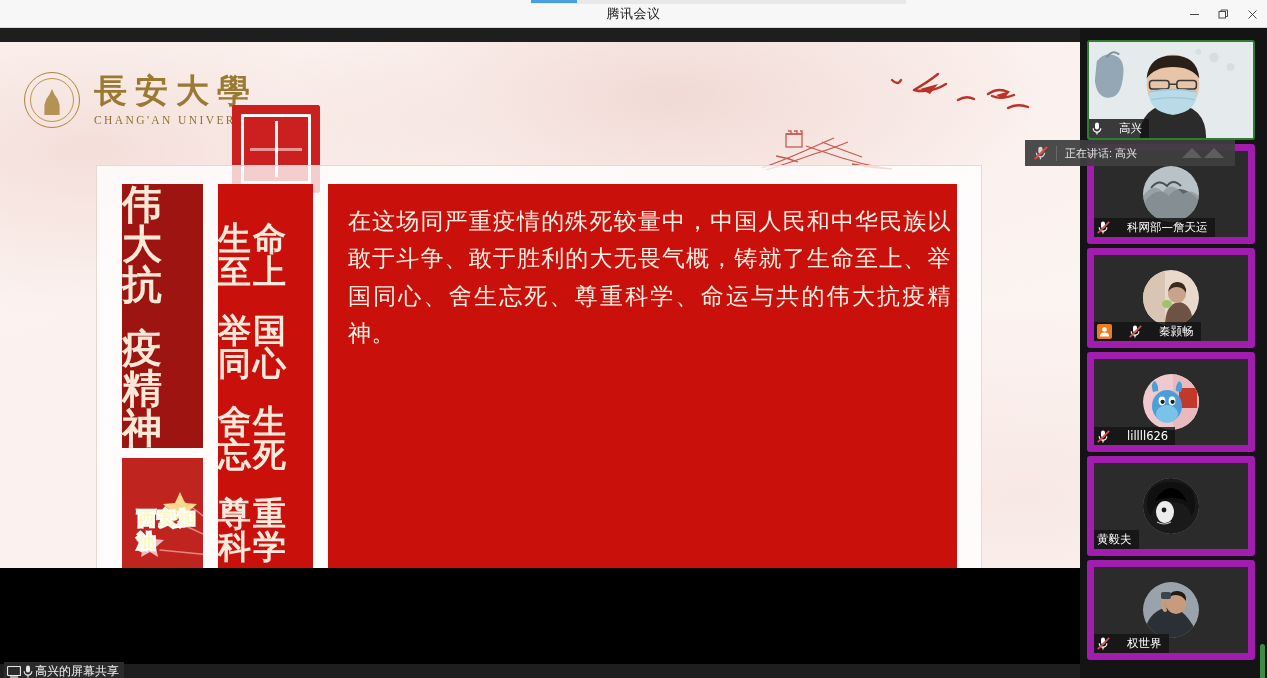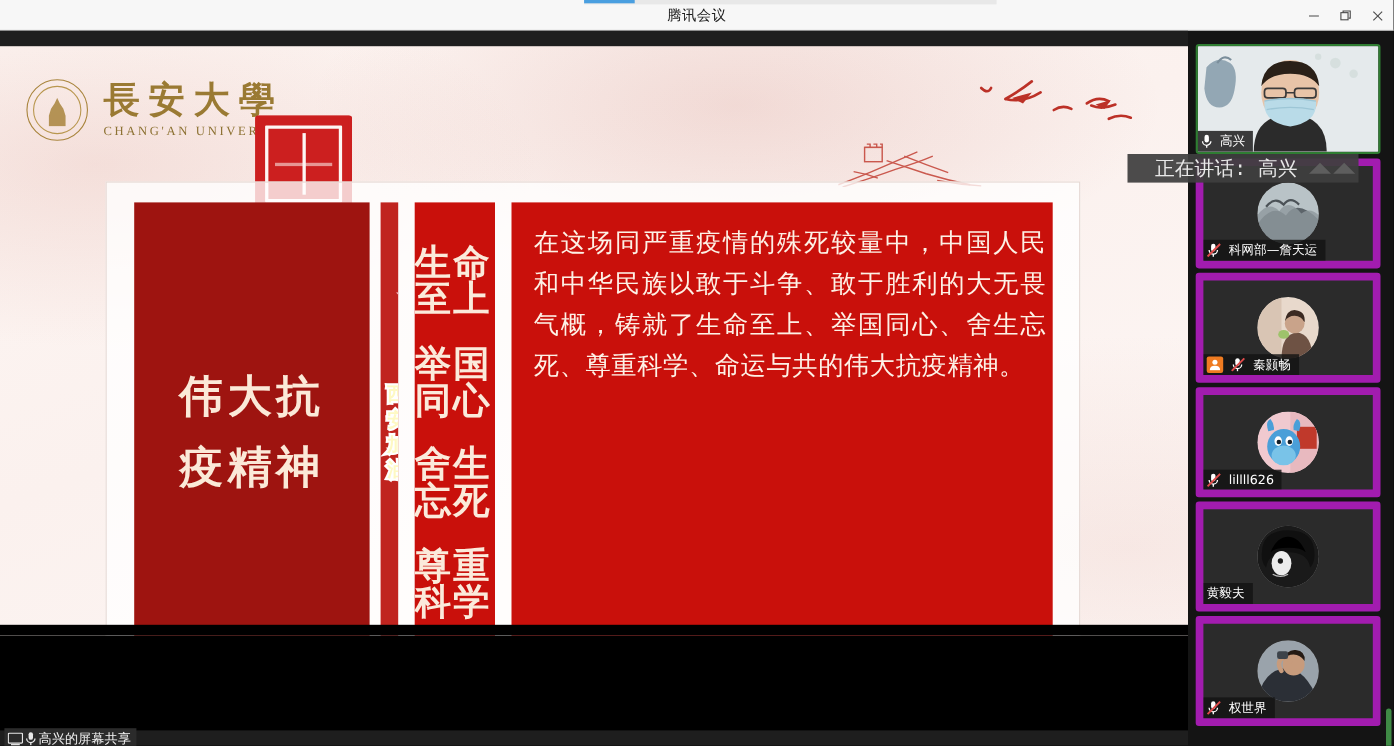--- a/index.html
+++ b/index.html
@@ -116,21 +116,21 @@
   .card {
     position:absolute; left:96px; top:123px; width:886px; height:454px;
     background:rgba(255,255,255,.78);
     border:1px solid #e6d9d4;
   }
   .panels {
     position:absolute; left:25px; top:18px; right:24px; bottom:17px;
     display:flex; gap:15px;
   }
 
-  .col-left { width:240px; display:flex; flex-direction:row; gap:10px; }
+  .col-left { width:240px; display:flex; flex-direction:column; gap:10px; }
   .p-title {
     flex:0 0 214px; background:#9e1410;
     display:flex; flex-direction:column; align-items:center; justify-content:center;
     gap:24px;
   }
   .p-title .ln {
     font-family:"DejaVu Sans","Liberation Sans",sans-serif;
     font-weight:bold; font-size:40px; color:#fbe9d8;
     letter-spacing:4px; line-height:1;
   }
@@ -197,21 +197,21 @@
     position:absolute; inset:0;
     background:linear-gradient(180deg,#e9eef0 0%,#dfe6e8 40%,#cfd8da 100%);
   }
   .avatar {
     position:absolute; left:50%; top:50%; width:56px; height:56px;
     margin:-28px 0 0 -28px; border-radius:50%;
     background:#666; overflow:hidden;
   }
   .namebar {
     position:absolute; left:0; bottom:0;
-    display:flex; align-items:center; gap:7px;
+    display:flex; align-items:center; gap:17px;
     background:rgba(20,20,20,.82);
     padding:2px 7px 2px 3px;
     max-width:160px;
   }
   .namebar .nm {
     color:#fff; font-size:11.5px;
     font-family:"DejaVu Sans","Liberation Sans",sans-serif;
     white-space:nowrap; overflow:hidden;
   }
   .host-badge {
@@ -221,22 +221,22 @@
 
   
   .toast {
     position:absolute; left:-55px; top:112px; width:210px; height:26px;
     background:rgba(62,62,62,.93);
     display:flex; align-items:center; gap:8px; padding:0 9px;
     z-index:30;
   }
   .toast .tdiv { width:1px; height:15px; background:#6a6a6a; }
   .toast .ttxt {
-    color:#e8e8e8; font-size:18px;
-    font-family:Liberation Mono, monospace; white-space:nowrap;
+    color:#e8e8e8; font-size:11px;
+    font-family:Liberation Sans, sans-serif; white-space:nowrap;
   }
   .toast .chev { margin-left:auto; display:flex; gap:1px; }
 
   
   .scroll-track {
     position:absolute; right:1px; top:28px; width:5px; height:650px;
     background:transparent;
   }
   .scroll-thumb {
     position:absolute; right:1px; bottom:10px; width:5px; height:52px;

